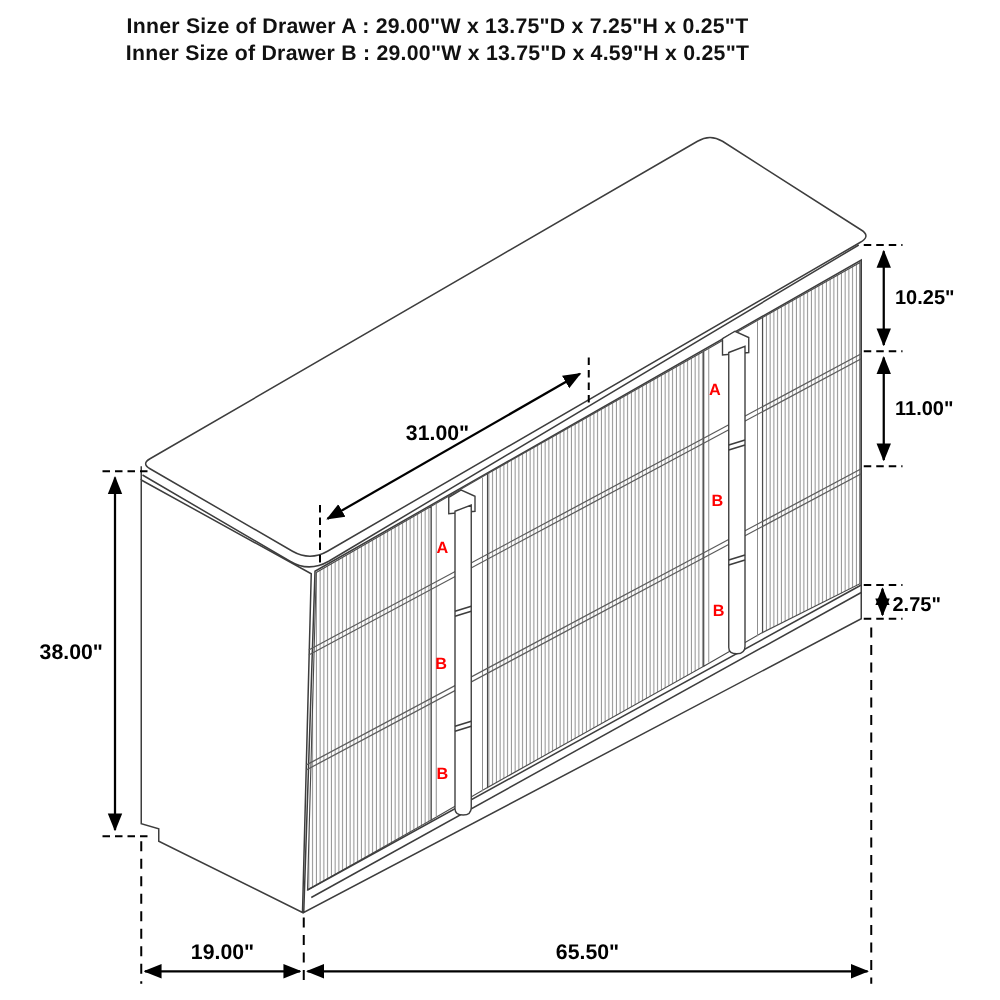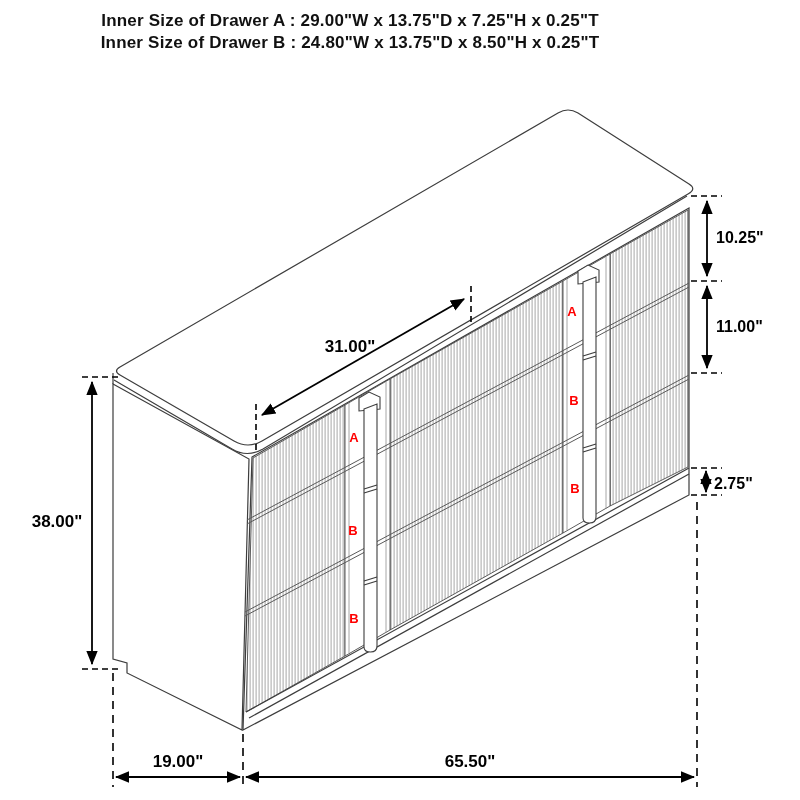--- a/index.html
+++ b/index.html
@@ -37,21 +37,21 @@
   .dimtext-lg { font-size: 17px; }
   .dlabel  { font-family: "Liberation Sans", sans-serif; font-size: 13px; font-weight: 700; fill: #ff0000; text-anchor: middle; }
 </style>
 </head>
 <body>
 
 <div class="stage">
 
   <div class="title-block">
     <div>Inner Size of Drawer A : 29.00"W x 13.75"D x 7.25"H x 0.25"T</div>
-    <div>Inner Size of Drawer B : 24.80"W x 13.75"D x 8.50"H x 0.25"T</div>
+    <div>Inner Size of Drawer B : 29.00"W x 13.75"D x 4.59"H x 0.25"T</div>
   </div>
 
   <svg width="800" height="800" viewBox="0 0 800 800">
     <defs>
       <pattern id="flutes" width="3" height="8" patternUnits="userSpaceOnUse">
         <rect width="3" height="8" fill="#ffffff"></rect>
         <line x1="1.1" y1="0" x2="1.1" y2="8" stroke="#8f8f8f" stroke-width="0.8"></line>
       </pattern>
       <marker id="arr" viewBox="0 0 10 10" refX="9.2" refY="5" markerWidth="8" markerHeight="8" orient="auto-start-reverse">
         <path d="M0,1 L10,5 L0,9 Z" fill="#000000"></path>

